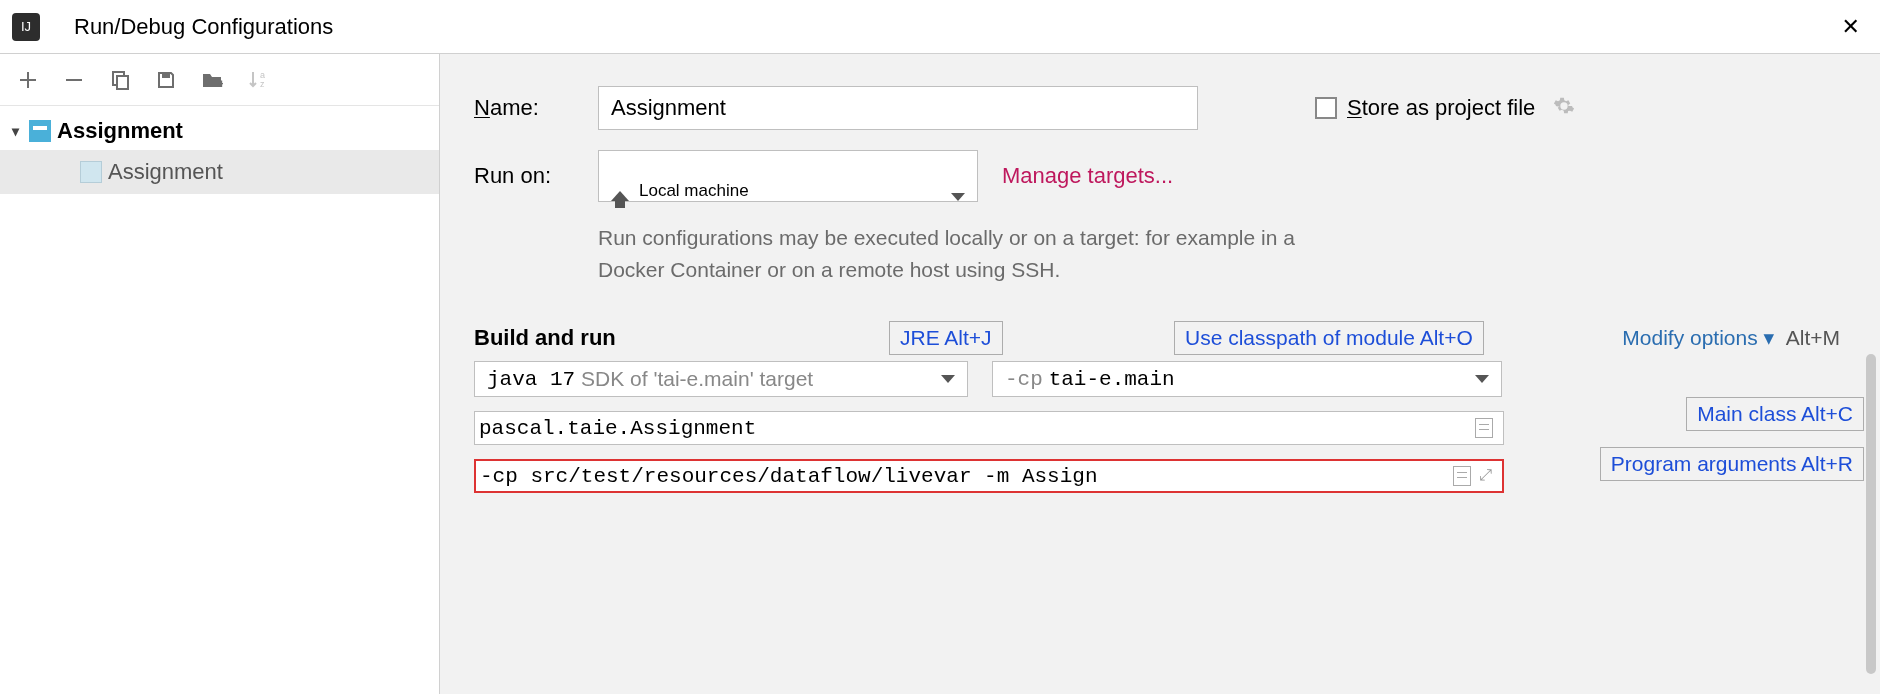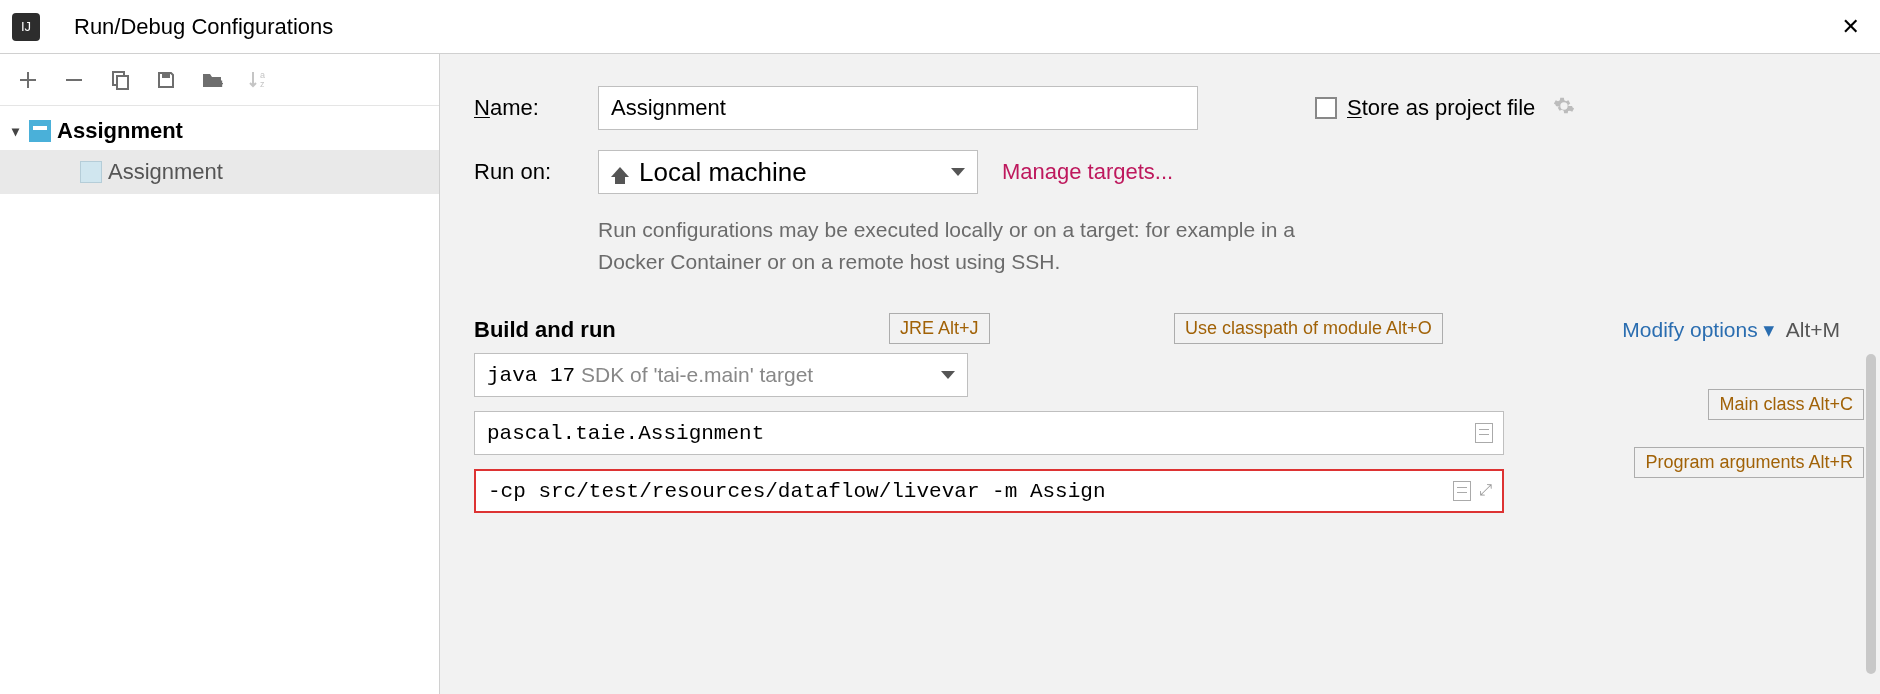--- a/index.html
+++ b/index.html
@@ -115,28 +115,28 @@
 }
 .textinput.name { width: 600px; }
 .checkbox-row { display: flex; align-items: center; gap: 10px; margin-left: 80px; padding-left: 13px; }
 .checkbox {
   width: 22px; height: 22px;
   border: 2px solid #888;
   background: #fff;
 }
 .gear { color: #999; margin-left: 8px; }
 .select {
-  height: 44px;
+  height: 52px;
   border: 1px solid #bfbfbf;
   background: #fff;
   display: flex;
-  align-items: center;
+  align-items: flex-end;
   padding: 0 12px;
   gap: 10px;
-  font-size: 26px;
+  font-size: 17px;
   width: 380px;
   position: relative;
 }
 .home-icon {
   width: 0; height: 0;
   border-left: 9px solid transparent;
   border-right: 9px solid transparent;
   border-bottom: 10px solid #555;
   position: relative;
 }
@@ -171,50 +171,50 @@
   position: relative;
 }
 .section-title { font-weight: bold; font-size: 22px; }
 .modify-link { color: #2a6db0; font-size: 21px; margin-left: auto; margin-right: 20px; }
 .shortcut { color: #555; }
 .tooltip {
   position: absolute;
   background: #f2f2f2;
   border: 1px solid #adadad;
   padding: 4px 10px;
-  font-size: 18px;
-  color: #a16207;
+  font-size: 21px;
+  color: #1d4ed8;
   white-space: nowrap;
   z-index: 10;
 }
 .build-row1 { display: flex; gap: 24px; margin-bottom: 14px; position: relative; }
 .select-wide {
-  height: 44px;
+  height: 36px;
   border: 1px solid #bfbfbf;
   background: #fff;
   display: flex; align-items: center;
   padding: 0 12px;
   font-size: 21px;
   position: relative;
 }
 .select-wide .triangle {
   margin-left: auto;
   width: 0; height: 0;
   border-left: 7px solid transparent;
   border-right: 7px solid transparent;
   border-top: 8px solid #555;
 }
 .grey { color: #888; }
 .mono { font-family: Consolas, "Courier New", monospace; }
 .fullinput {
   width: 1030px;
-  height: 44px;
+  height: 34px;
   border: 1px solid #bfbfbf;
   background: #fff;
-  padding: 0 12px;
+  padding: 0 4px;
   font-size: 21px;
   display: flex;
   align-items: center;
   position: relative;
 }
 .fullinput.red { border: 2px solid #d33; }
 .input-icons {
   position: absolute;
   right: 10px;
   display: flex;
@@ -347,20 +347,25 @@
       <div class="tooltip" style="left:415px; top:-4px;">JRE Alt+J</div>
       <div class="tooltip" style="left:700px; top:-4px;">Use classpath of module Alt+O</div>
     </div>
 
     <div class="build-row1">
       <div class="select-wide" style="width:494px;">
         <span class="mono" style="font-weight:normal;">java 17</span>&nbsp;
         <span class="grey">SDK of 'tai-e.main' target</span>
         <span class="triangle"></span>
       </div>
+      <div class="select-wide" style="width:510px;">
+        <span class="mono grey">-cp</span>&nbsp;
+        <span class="mono">tai-e.main</span>
+        <span class="triangle"></span>
+      </div>
       <div class="tooltip" style="right:-4px; top:36px;">Main class Alt+C</div>
     </div>
 
     <div style="position:relative; margin-bottom:14px;">
       <div class="fullinput mono">
         <span>pascal.taie.Assignment</span>
         <div class="input-icons">
           <span class="doc-icon"></span>
         </div>
       </div>

